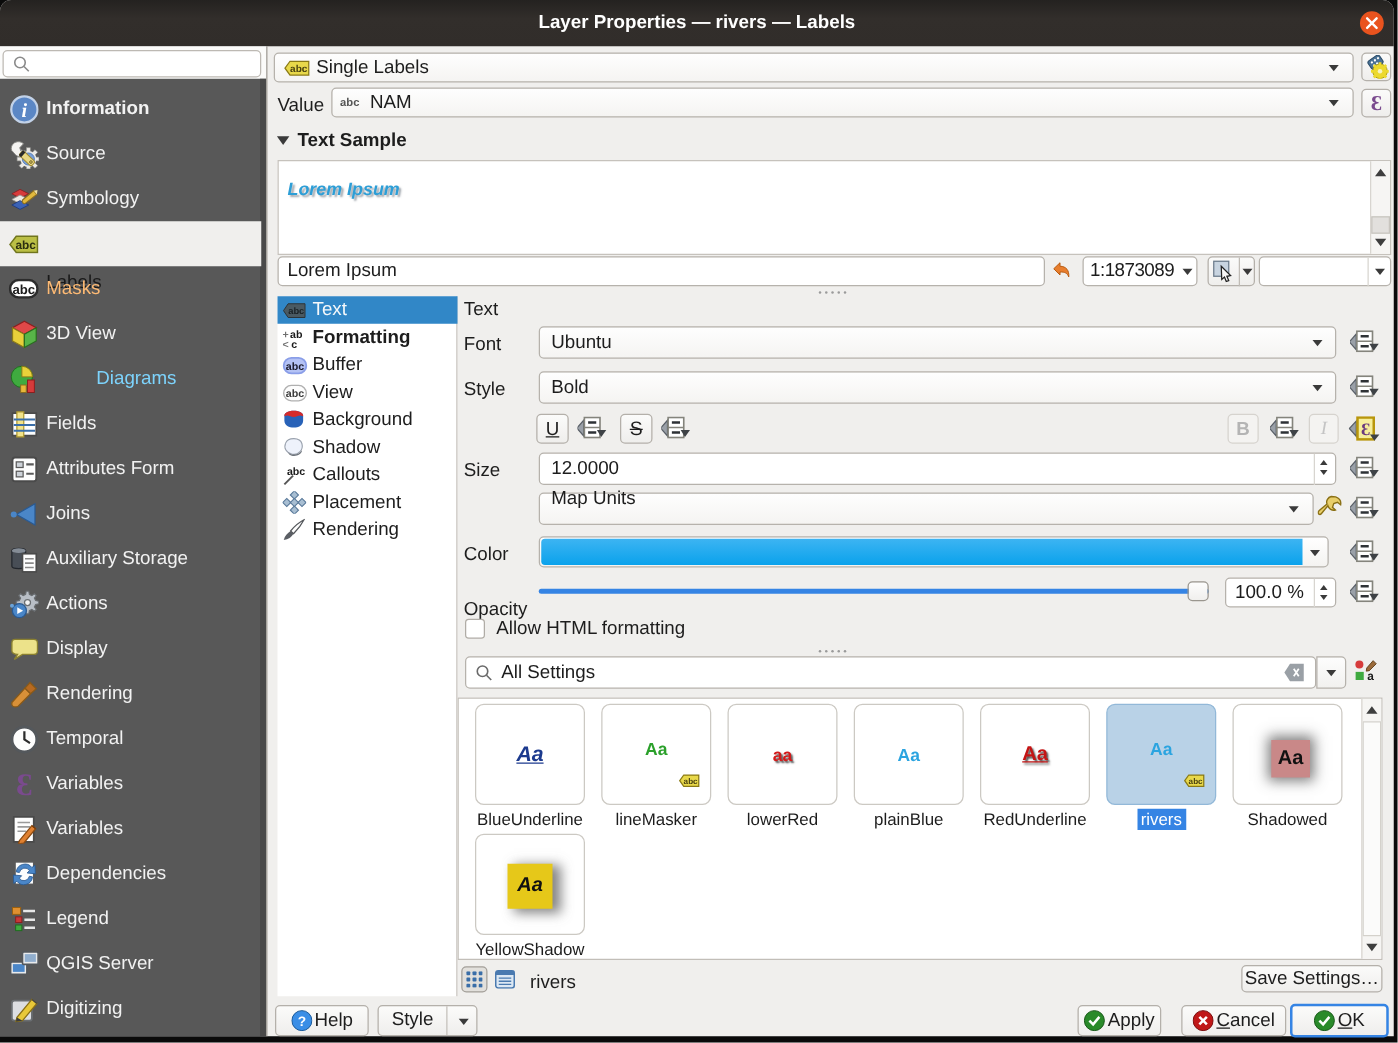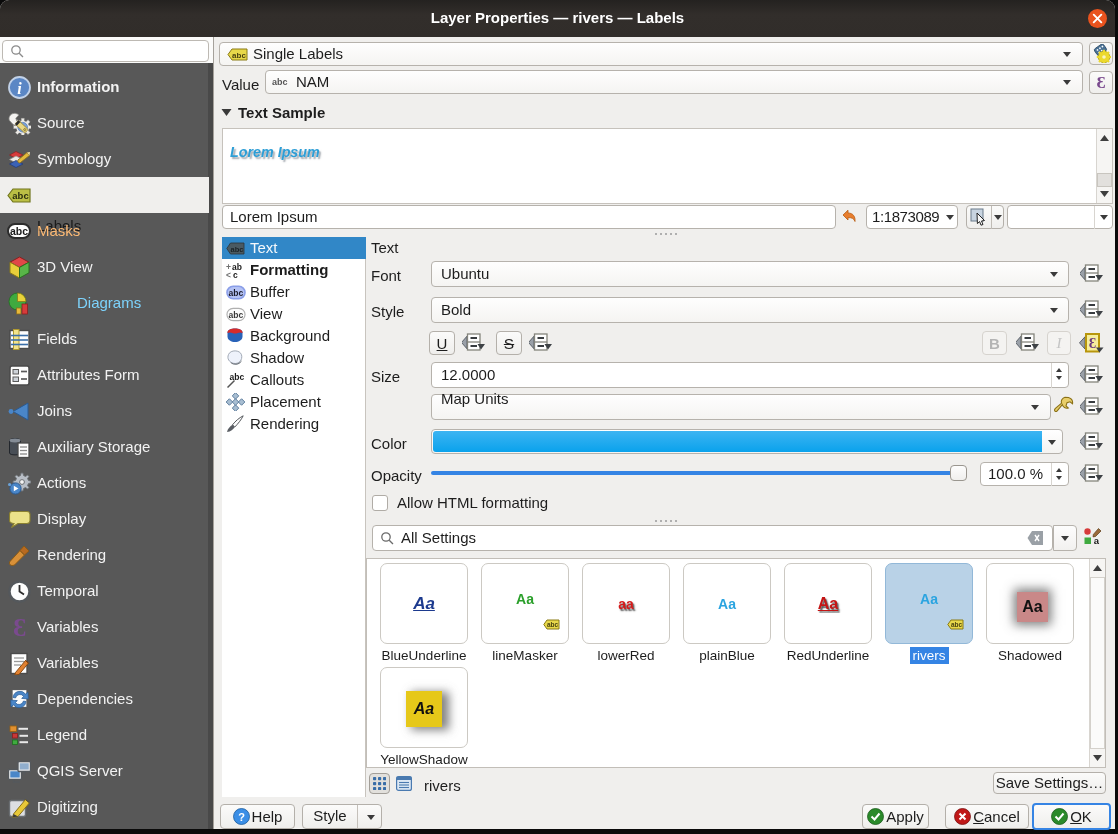--- a/index.html
+++ b/index.html
@@ -487,21 +487,21 @@
 <div class="abs" style="left:433px;top:431px;width:609px;height:21px;background:linear-gradient(#3db4f2,#0aa2ec);border-radius:3px 0 0 3px;"></div>
 <div class="abs arr" style="left:1048px;top:439.5px;width:0px;height:0px;"></div>
 <div class="abs" style="left:1080px;top:432px"><svg width="25" height="20" viewBox="0 0 25 20">
       <path d="M5 3.2 L5 15.8 L-0.5 9.5 Z" fill="#9aa0a8" stroke="#5a6068" stroke-width="1"></path>
       <rect x="5.5" y="1" width="12.5" height="16" fill="#fff" stroke="#84847c" stroke-width="1.3"></rect>
       <line x1="5.5" y1="9" x2="18" y2="9" stroke="#84847c" stroke-width="1.3"></line>
       <line x1="8.5" y1="5" x2="15" y2="5" stroke="#2e3236" stroke-width="1.9"></line>
       <line x1="8.5" y1="13" x2="15" y2="13" stroke="#2e3236" stroke-width="1.9"></line>
       <path d="M15.5 11 L23 11 L19 16.5 Z" fill="#3e4246"></path>
     </svg></div>
-<div class="abs" style="left:371px;top:464px;width:60px;height:24px;line-height:24px;">Opacity</div>
+<div class="abs" style="left:371px;top:476px;width:60px;height:24px;line-height:24px;">Opacity</div>
 <div class="abs" style="left:431px;top:471px;width:536px;height:4px;background:#3584e4;border-radius:2px;"></div>
 <div class="abs" style="left:950px;top:465px;width:17px;height:16px;background:linear-gradient(#fdfdfd,#f0efed);border:1px solid #9a968f;border-radius:4px;"></div>
 <div class="abs inp" style="left:980px;top:462px;width:89px;height:24px;"></div>
 <div class="abs" style="left:988px;top:462px;width:70px;height:24px;line-height:24px;">100.0 %</div>
 <div class="abs" style="left:1051px;top:462.5px;width:1px;height:23px;background:#d8d5d0;"></div>
 <div class="abs uarr" style="left:1056px;top:468px;width:0px;height:0px;"></div>
 <div class="abs darr" style="left:1056px;top:476px;width:0px;height:0px;"></div>
 <div class="abs" style="left:1080px;top:464px"><svg width="25" height="20" viewBox="0 0 25 20">
       <path d="M5 3.2 L5 15.8 L-0.5 9.5 Z" fill="#9aa0a8" stroke="#5a6068" stroke-width="1"></path>
       <rect x="5.5" y="1" width="12.5" height="16" fill="#fff" stroke="#84847c" stroke-width="1.3"></rect>

